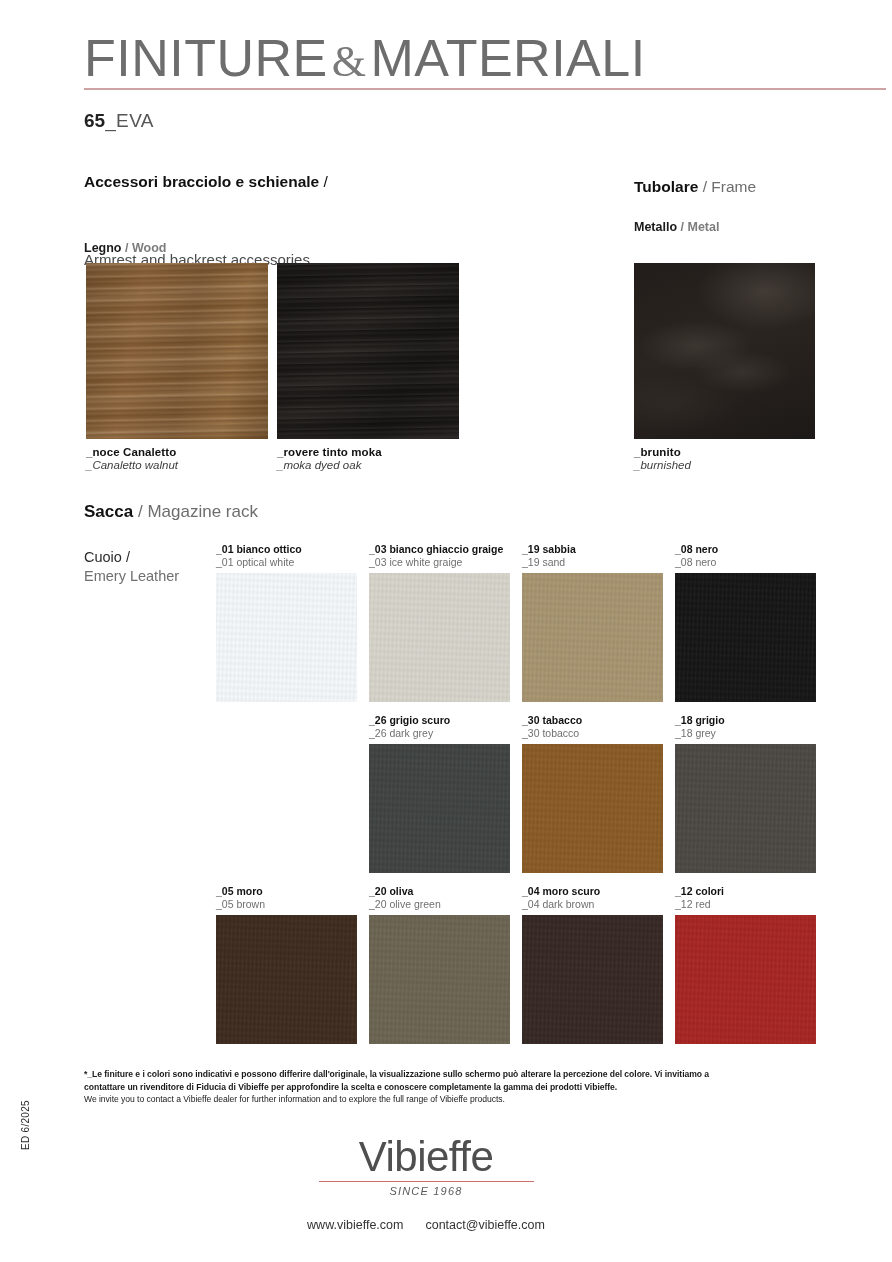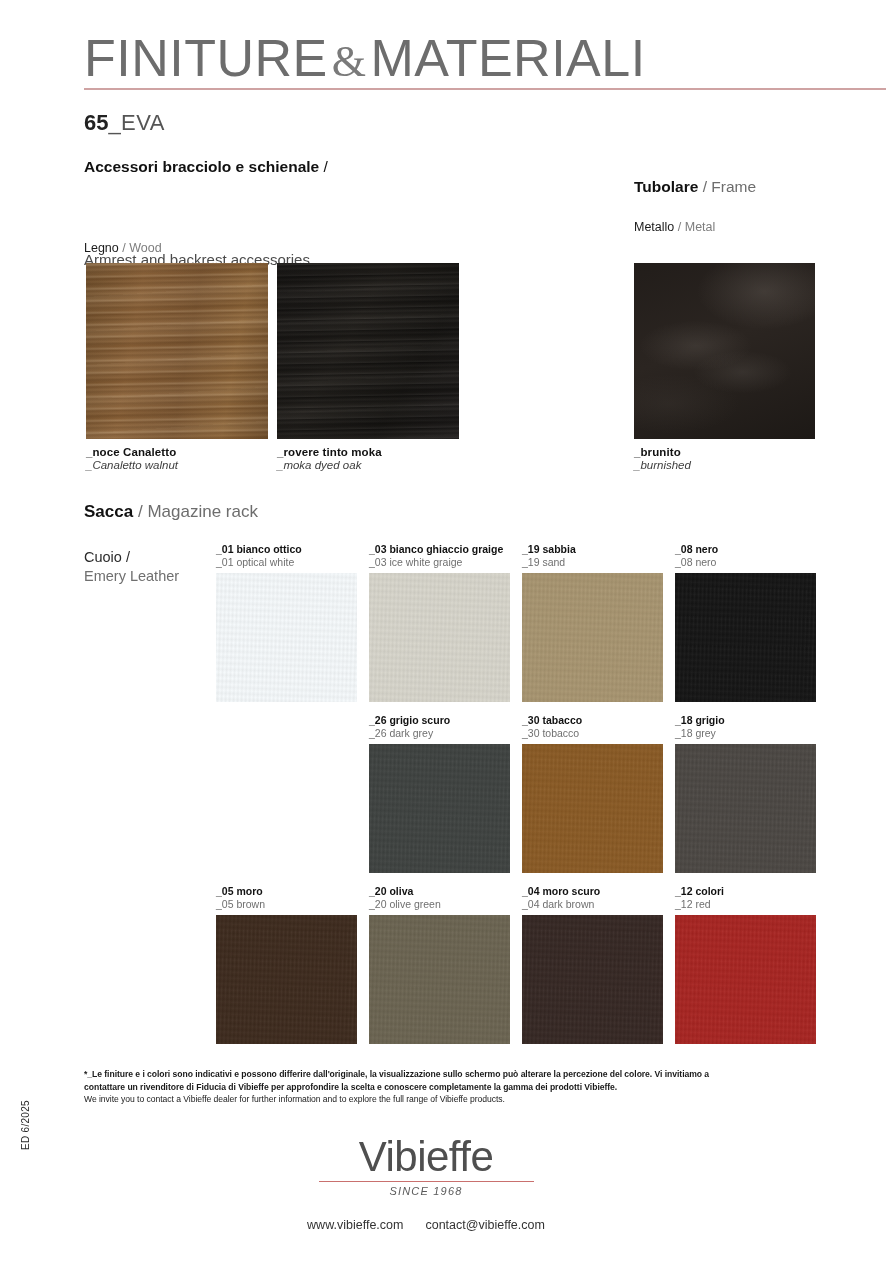--- a/index.html
+++ b/index.html
@@ -38,21 +38,21 @@
     left: 84px;
     top: 88px;
     width: 802px;
     height: 1.5px;
     background: #cfa3a3;
   }
   #model-code {
     position: absolute;
     left: 84px;
     top: 110px;
-    font-size: 22px;
+    font-size: 19px;
     color: #222;
     white-space: nowrap;
   }
   #model-code .code-num { font-weight: 700; }
   #model-code .code-name { font-weight: 400; color: #555; letter-spacing: .4px;}
 
   
   .sec-title {
     font-size: 15.5px;
     font-weight: 700;
@@ -63,25 +63,26 @@
   .sec-sub {
     font-size: 15px;
     font-weight: 400;
     color: #4a4a4a;
     white-space: nowrap;
   }
   .sub-label {
     font-size: 12.5px;
     color: #1a1a1a;
     white-space: nowrap;
+    font-weight: bold;
   }
   .sub-label .en { color: #7d7d7d; }
 
   
-  #accessori-title { position: absolute; left: 84px; top: 158px; }
+  #accessori-title { position: absolute; left: 84px; top: 173px; }
   #accessori-sub   { position: absolute; left: 84px; top: 203px; margin-top: 48px; }
   #legno-label     { position: absolute; left: 84px; top: 241px; }
 
   
   #tubolare-title { position: absolute; left: 634px; top: 178px; }
   #metallo-label  { position: absolute; left: 634px; top: 220px; }
 
   
   .big-swatch {
     position: absolute;

